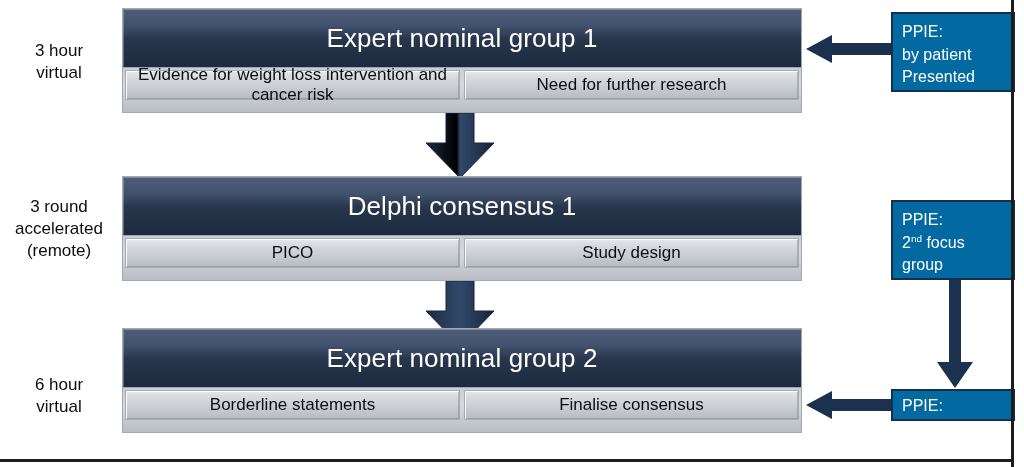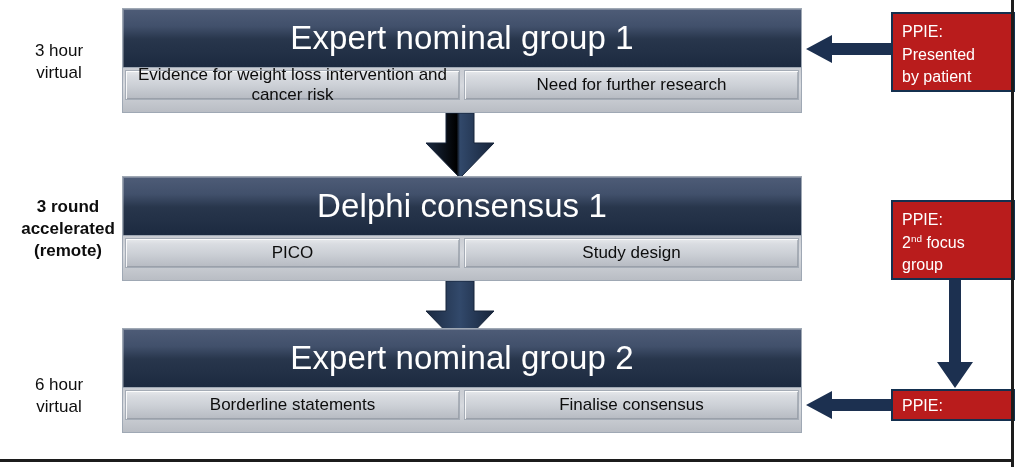--- a/index.html
+++ b/index.html
@@ -60,21 +60,21 @@
     background: linear-gradient(to bottom, #4e5c77 0%, #41506b 30%, #28364c 52%, #1c2a40 100%);
     border: 1px solid #9fa8b4;
     box-sizing: border-box;
     box-shadow: inset 1px 1px 0 rgba(255,255,255,0.28);
     display: flex;
     align-items: center;
     justify-content: center;
   }
   .stage-header-title {
     color: #ffffff;
-    font-size: 33px;
+    font-size: 26px;
     font-weight: 400;
     letter-spacing: 0.1px;
     font-family: "Liberation Sans", sans-serif;
   }
   .stage-cells {
     position: relative;
     height: 45px;
     display: flex;
     gap: 4px;
     padding: 2px 2px 12px 2px;
@@ -106,21 +106,21 @@
   .down-arrow {
     position: absolute;
     left: 424px;
     width: 72px;
     height: 66px;
   }
 
   
   .ppie-box {
     position: absolute;
-    background: #b91c1c;
+    background: #0369a1;
     border: 2px solid #14304f;
     box-sizing: border-box;
     color: #ffffff;
     font-size: 16px;
     line-height: 1.42;
     padding: 7px 0 0 9px;
     font-family: "Liberation Sans", sans-serif;
   }
   .ppie-box sup {
     font-size: 0.62em;
@@ -161,21 +161,21 @@
           <stop offset="45%" stop-color="#2c4straight"></stop>
           <stop offset="45%" stop-color="#2f4straight"></stop>
           <stop offset="50%" stop-color="#32496b"></stop>
           <stop offset="100%" stop-color="#16243a"></stop>
         </linearGradient>
       </defs>
       <polygon points="22,0 50,0 50,30 70,30 36,65 2,30 22,30" fill="url(#gA1)" stroke="#16243a" stroke-width="1"></polygon>
     </svg>
   </div>
 
-  <div class="stage-label" style="left:9px; top:196px;font-weight:bold;">
+  <div class="stage-label" style="left:0px; top:196px;">
     <div>3 round</div>
     <div>accelerated</div>
     <div>(remote)</div>
   </div>
 
   <div class="stage-block" style="top:176px;border-radius:27px;">
     <div class="stage-header">
       <span class="stage-header-title">Delphi consensus 1</span>
     </div>
     <div class="stage-cells">
@@ -213,22 +213,22 @@
   </div>
 
   <div class="conn" style="left:806px; top:32px; width:88px; height:34px;">
     <svg width="88" height="34" viewBox="0 0 88 34" xmlns="http://www.w3.org/2000/svg">
       <polygon points="0,17 26,3 26,11 88,11 88,23 26,23 26,31" fill="#1c3050"></polygon>
     </svg>
   </div>
 
   <div class="ppie-box" style="left:891px; top:12px; width:124px; height:80px;">
     <div>PPIE:</div>
+    <div>by patient</div>
     <div>Presented</div>
-    <div>by patient</div>
   </div>
 
   <div class="ppie-box" style="left:891px; top:200px; width:124px; height:80px;">
     <div>PPIE:</div>
     <div><span>2</span><sup>nd</sup><span> focus</span></div>
     <div>group</div>
   </div>
 
   <div class="conn" style="left:936px; top:280px; width:38px; height:110px;">
     <svg width="38" height="110" viewBox="0 0 38 110" xmlns="http://www.w3.org/2000/svg">

